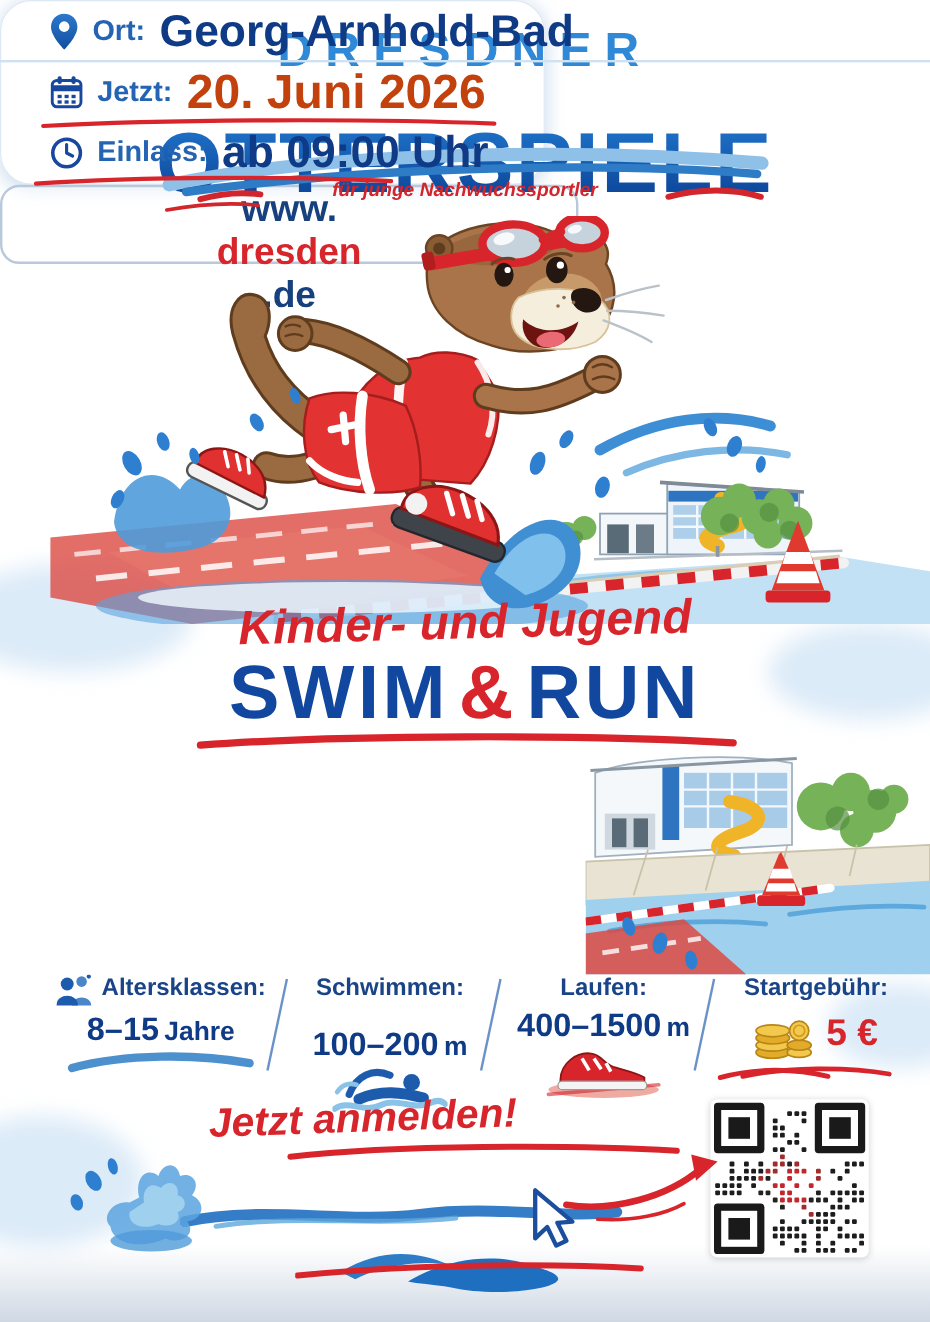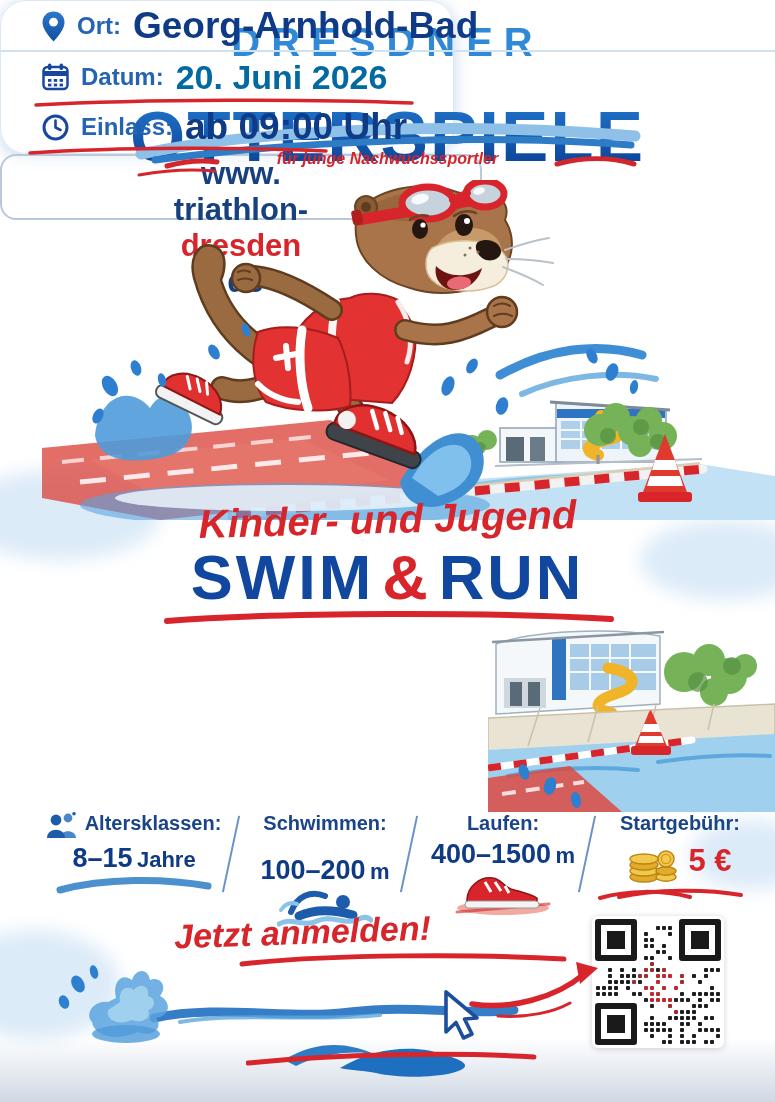--- a/index.html
+++ b/index.html
@@ -17,21 +17,21 @@
   .kinder{top:497px;font-size:40px;font-style:italic;font-weight:800;color:#d7252b;transform:rotate(-1.5deg);}
   .swimrun{top:541px;font-size:63px;font-weight:900;letter-spacing:3px;color:#11479e;}
   .swimrun .amp{color:#d7252b;margin:0 8px;}
   
   .card{left:100px;top:642px;width:452px;height:152px;background:rgba(255,255,255,.95);
         border-radius:26px;border:1px solid #dce8f4;z-index:3;
         box-shadow:0 3px 16px rgba(90,140,200,.35);}
   .row{position:absolute;left:0;width:100%;height:50px;display:flex;align-items:center;gap:12px;padding-left:42px;box-sizing:border-box;}
   .row .lab{font-size:24px;font-weight:700;color:#2464b2;}
   .row .val{font-size:37px;font-weight:800;color:#0e3a86;}
-  .row .val.red{color:#0369a1;font-size:34px;}
+  .row .val.red{color:#c2410c;font-size:40px;}
   
   .stat-lab{font-size:20px;font-weight:700;color:#1a4488;white-space:nowrap;}
   .stat-val{font-size:27px;font-weight:800;color:#0e3a86;white-space:nowrap;}
   .stat-suf{font-size:22px;font-weight:600;color:#0e3a86;}
   .sep{position:absolute;width:2px;height:78px;background:#3a6db5;opacity:.75;transform:rotate(12deg);top:815px;z-index:2;}
   
   .cta{top:913px;left:60px;right:230px;text-align:center;font-size:34px;font-style:italic;font-weight:800;color:#d7252b;transform:rotate(-2deg);}
   .urlbox{left:88px;top:952px;width:478px;height:62px;border:2.5px solid #b9c8da;border-radius:16px;
           background:rgba(255,255,255,.55);display:flex;align-items:center;z-index:4;flex-direction:column;}
   .urlbox span{font-size:31px;font-weight:800;}
@@ -293,21 +293,21 @@
         <rect x="17.6" y="0.5" width="3.4" height="6.5" rx="1.5" fill="#17489e"></rect>
         <g fill="#17489e">
           <rect x="6" y="16" width="3.4" height="2.8"></rect>
             <rect x="11.8" y="16" width="3.4" height="2.8"></rect>
             <rect x="17.6" y="16" width="3.4" height="2.8"></rect>
           <rect x="6" y="20.6" width="3.4" height="2.8"></rect>
             <rect x="11.8" y="20.6" width="3.4" height="2.8"></rect>
             <rect x="17.6" y="20.6" width="3.4" height="2.8"></rect>
         </g>
       </svg>
-      <span class="lab">Datum:</span>
+      <span class="lab">Jetzt:</span>
       <span class="val red">20. Juni 2026</span>
     </div>
     <svg class="abs" style="left:34px;top:98px;" width="380" height="10" viewBox="0 0 380 10">
       <path d="M2,7 C110,1 280,1 378,5" stroke="#d7252b" stroke-width="3.5" fill="none" stroke-linecap="round"></path>
     </svg>
     <div class="row" style="top:102px;">
       <svg width="27" height="27" viewBox="0 0 27 27">
         <circle cx="13.5" cy="13.5" r="11.5" fill="#ffffff" stroke="#17489e" stroke-width="3"></circle>
         <path d="M13.5,13.5 L13.5,6.5 M13.5,13.5 L18.5,16" stroke="#17489e" stroke-width="2.6" stroke-linecap="round"></path>
       </svg>
@@ -398,21 +398,20 @@
   <div class="abs cta">Jetzt anmelden!</div>
   <svg class="abs" style="left:238px;top:952px;" width="330" height="16" viewBox="0 0 330 16">
     <path d="M4,12 C90,2 240,2 326,7" stroke="#d7252b" stroke-width="5" fill="none" stroke-linecap="round"></path>
   </svg>
   <svg class="abs" style="left:598px;top:888px;" width="96" height="14" viewBox="0 0 96 14">
     <path d="M2,10 C30,2 64,2 92,9" stroke="#d7252b" stroke-width="4" fill="none" stroke-linecap="round"></path>
   </svg>
 
   <div class="urlbox">
     <span class="u-nav">www.</span>
-      <span class="u-nav">triathlon-</span>
       <span class="u-red">dresden</span>
       <span class="u-nav">.de</span>
   </div>
   <svg class="abs" style="left:150px;top:1000px;z-index:5;" width="370" height="28" viewBox="0 0 370 28">
     <path d="M4,18 C70,4 140,20 200,12 C260,4 320,16 364,10" stroke="#1f6fc0" stroke-width="9" fill="none" stroke-linecap="round" opacity=".9"></path>
     <path d="M30,22 C90,12 160,22 230,15" stroke="#5da8dc" stroke-width="4" fill="none" stroke-linecap="round" opacity=".8"></path>
   </svg>
 
   <svg class="abs" style="left:56px;top:958px;z-index:5;" width="120" height="90" viewBox="0 0 120 90">
     <path d="M60,40 C56,24 66,14 76,22 C80,10 92,10 94,22 C104,18 112,28 104,38 C116,44 114,58 100,60 C108,70 96,80 82,74 C60,84 38,78 36,64 C28,56 38,42 52,44 Z" fill="#5aa3df" opacity=".85"></path>

